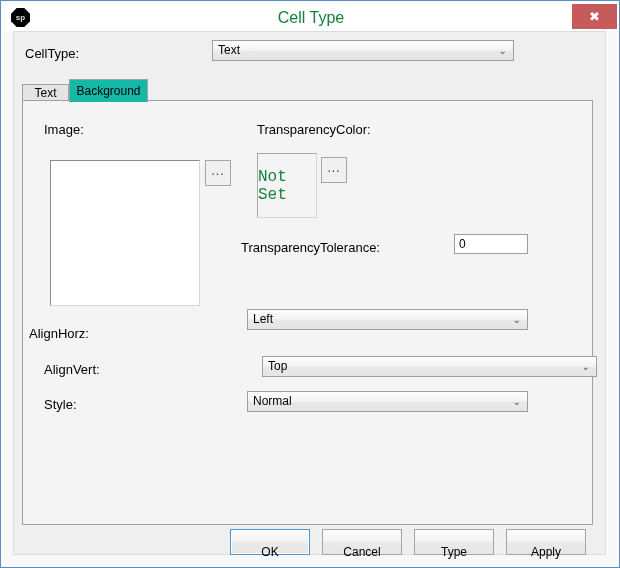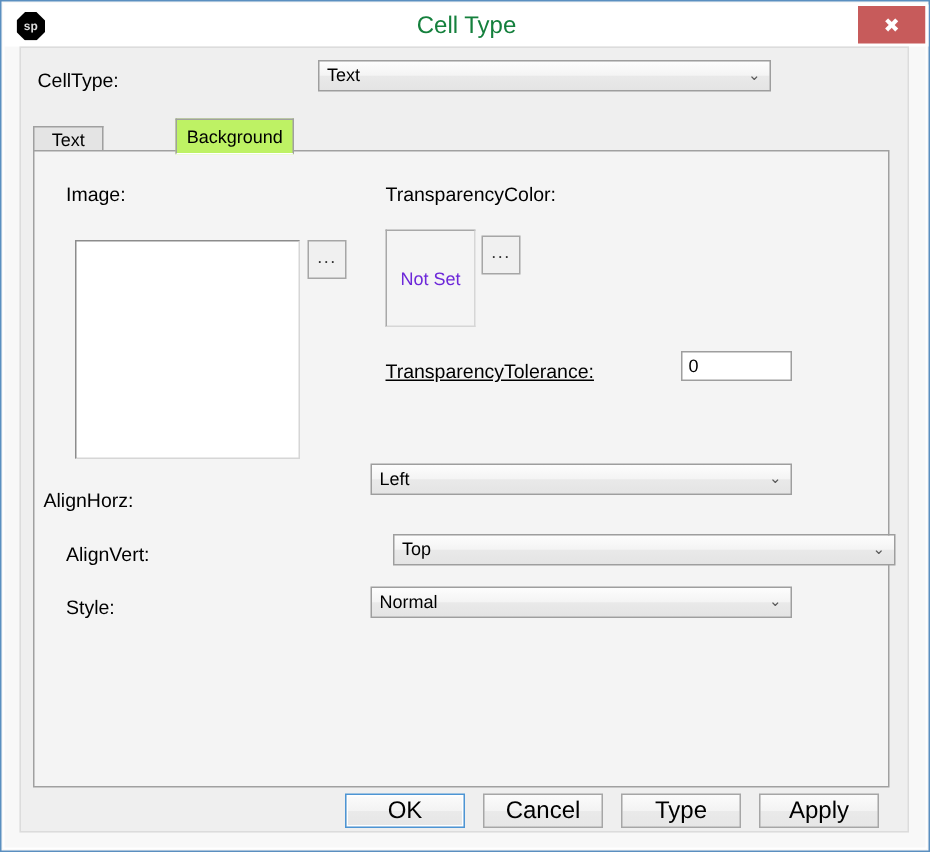--- a/index.html
+++ b/index.html
@@ -152,25 +152,24 @@
     line-height: 17px;
     text-align: center;
     color: #000;
     font-family: "Liberation Sans", sans-serif;
     cursor: default;
   }
   .tab.active {
     top: 0;
     height: 24px;
     line-height: 22px;
-    background: #bef264;
+    background: #14b8a6;
     border: 1px solid #a0a0a0;
     border-bottom: 1px solid #ffffff;
     z-index: 5;
-    margin-left: 48px;
   }
   .tabpanel {
     position: absolute;
     left: 8px;
     top: 68px;
     width: 571px;
     height: 425px;
     box-sizing: border-box;
     background: #f4f4f4;
     border: 1px solid #a0a0a0;
@@ -187,26 +186,26 @@
     border-bottom: 1px solid #d6d6d6;
   }
   .swatch-box {
     position: absolute;
     box-sizing: border-box;
     background: #f4f4f4;
     border-top: 1px solid #a8a8a8;
     border-left: 1px solid #a8a8a8;
     border-right: 1px solid #d6d6d6;
     border-bottom: 1px solid #d6d6d6;
-    font-size: 12px;
-    color: #6d28d9;
+    font-size: 16px;
+    color: #15803d;
     display: flex;
     align-items: center;
     justify-content: center;
-    font-family: Liberation Sans, sans-serif;
+    font-family: Liberation Mono, monospace;
   }
 
   
   .ell-btn {
     position: absolute;
     box-sizing: border-box;
     background: #f0f0f0;
     border: 1px solid #a6a6a6;
     font-size: 12px;
     color: #333;
@@ -234,27 +233,27 @@
     line-height: 18px;
   }
 
   
   .btn {
     position: absolute;
     box-sizing: border-box;
     height: 23px;
     background: linear-gradient(to bottom, #fbfbfb 0%, #f3f3f3 50%, #eaeaea 51%, #e6e6e6 100%);
     border: 1px solid #a6a6a6;
-    font-size: 16px;
+    font-size: 12px;
     font-family: "Liberation Sans", sans-serif;
     color: #000;
     text-align: center;
     line-height: 21px;
     cursor: pointer;
-    padding: 0;
+    padding: 12px;
   }
   .btn.default {
     border: 1px solid #4d95d4;
     box-shadow: inset 0 0 0 1px #ffffff;
   }
 </style>
 </head>
 <body>
 
 <div class="window">
@@ -285,21 +284,21 @@
       <button class="ell-btn" style="left:182px; top:59px; width:26px; height:26px;">
         <span>...</span>
       </button>
 
       <div class="label" style="left:234px; top:21px;">TransparencyColor:</div>
       <div class="swatch-box" style="left:234px; top:52px; width:60px; height:65px;">Not Set</div>
       <button class="ell-btn" style="left:298px; top:56px; width:26px; height:26px;">
         <span>...</span>
       </button>
 
-      <div class="label" style="left:234px; top:139px;text-decoration:underline;">TransparencyTolerance:</div>
+      <div class="label" style="left:218px; top:139px;">TransparencyTolerance:</div>
       <input class="textinput" style="left: 431px; top: 133px; width: 74px; height: 20px;" value="0">
 
       <div class="label" style="left:6px; top:225px;">AlignHorz:</div>
       <div class="combo" style="left:224px; top:208px; width:281px;">
         <span class="ctext">Left</span>
         <span class="carrow">⌄</span>
       </div>
 
       <div class="label" style="left:21px; top:261px;">AlignVert:</div>
       <div class="combo" style="left:239px; top:255px; width:335px;">

